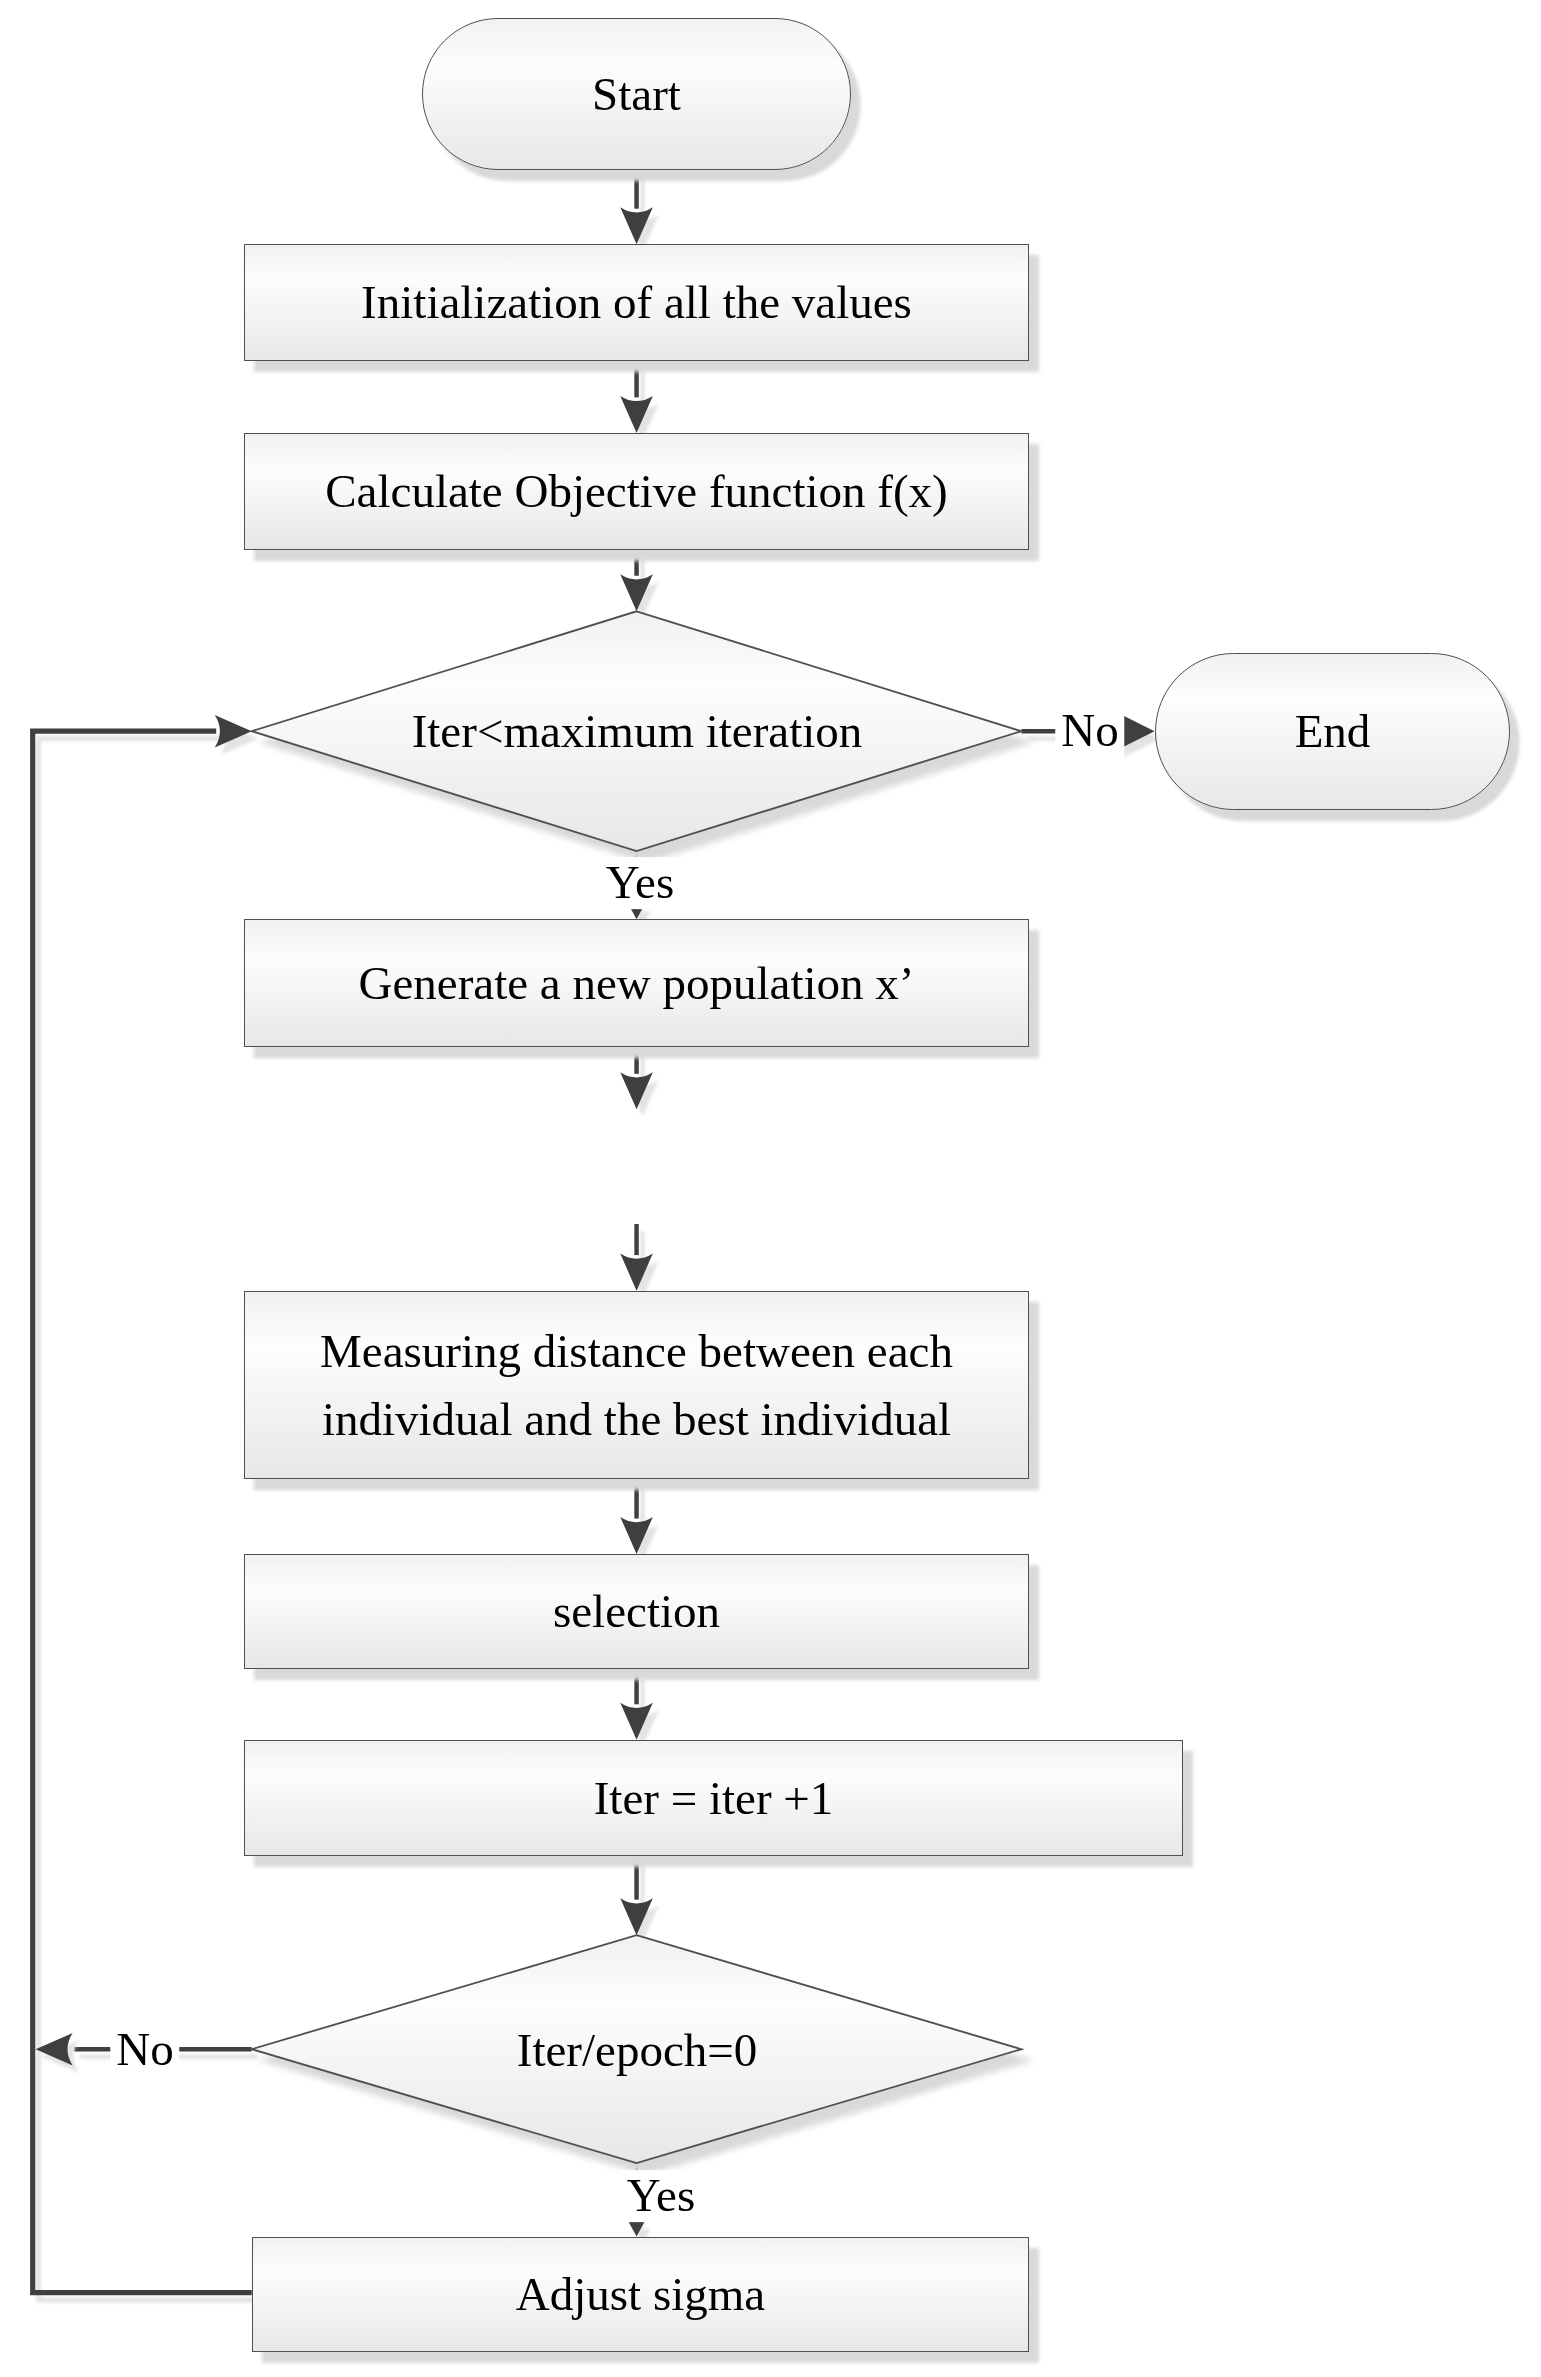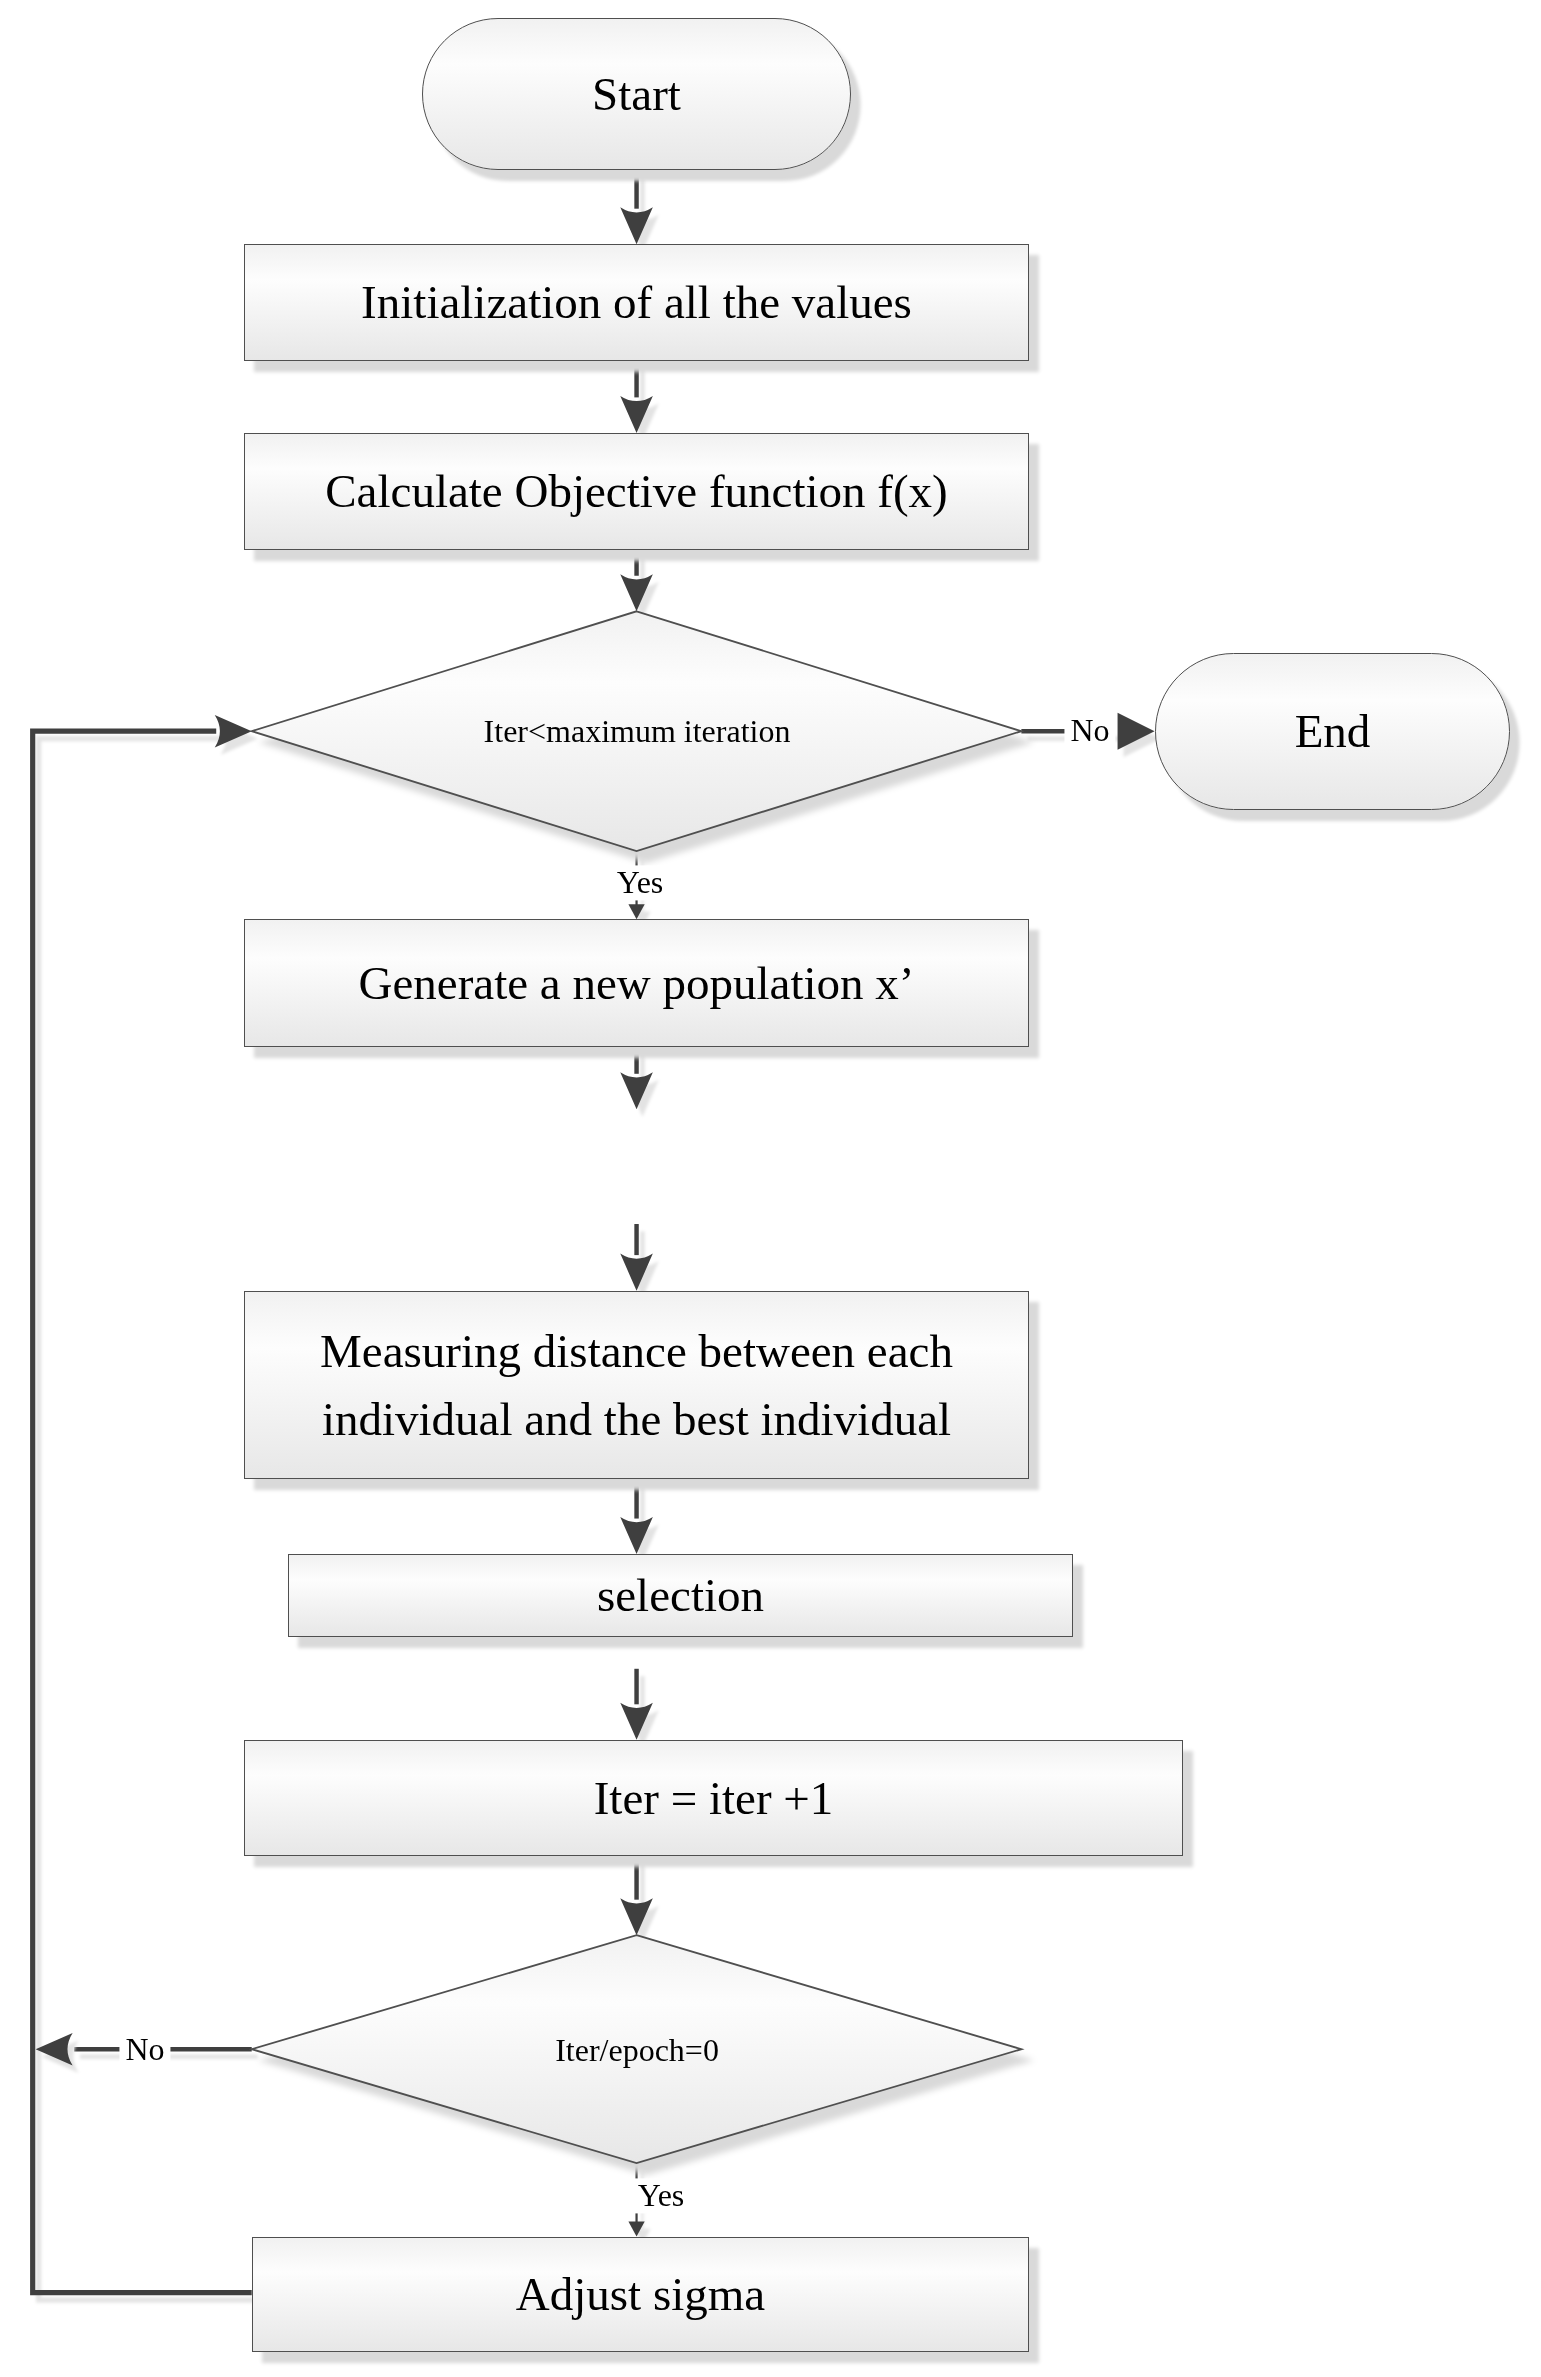--- a/index.html
+++ b/index.html
@@ -45,41 +45,41 @@
     box-shadow: 9.6px 11px 3.7px #d9d9d9;
     font-size: 47px;
     line-height: 1.45;
     z-index: 2;
     box-sizing: border-box;
   }
   .terminator { border-radius: 81px; }
   .label {
     position: absolute;
     transform: translate(-50%, -50%);
-    font-size: 32px;
+    font-size: 47px;
     white-space: nowrap;
     z-index: 3;
     text-align: center;
   }
   .edge-label {
     background: #ffffff;
     padding: 0 6px;
     line-height: 1.1;
   }
   .node .inner { display: block; max-width: 748px; }
 
   
   #n-start    { left: 422px;  top: 18px;   width: 429px;  height: 152px; }
   #n-init     { left: 244px;  top: 244px;  width: 785px; height: 117px; }
   #n-calcfx   { left: 244px;  top: 433px;  width: 785px; height: 117px; }
   #n-end      { left: 1155px; top: 653px;  width: 355px;  height: 157px; }
   #n-generate { left: 244px;  top: 919px; width: 785px; height: 128px; }
   #n-calcfx2  { left: 244px;  top: 1110px; width: 785px; height: 115px; }
   #n-measure  { left: 244px;  top: 1291px; width: 785px; height: 188px; }
-  #n-select   { left: 244px;  top: 1554px; width: 785px; height: 83px; margin-left: 44px; }
+  #n-select   { left: 244px;  top: 1554px; width: 785px; height: 115px; }
   #n-iterinc  { left: 244px;  top: 1740px; width: 939px; height: 116px; }
   #n-adjust   { left: 252px;  top: 2237px; width: 777px; height: 115px; }
 
   #l-itermax  { left: 637px;  top: 731px;  }
   #l-iterep   { left: 637px;  top: 2050px; }
   #l-yes1     { left: 640px;  top: 883px; }
   #l-no1      { left: 1090px; top: 731px;  }
   #l-no2      { left: 145px;  top: 2050px; }
   #l-yes2     { left: 661px;  top: 2196px; }
 </style>

